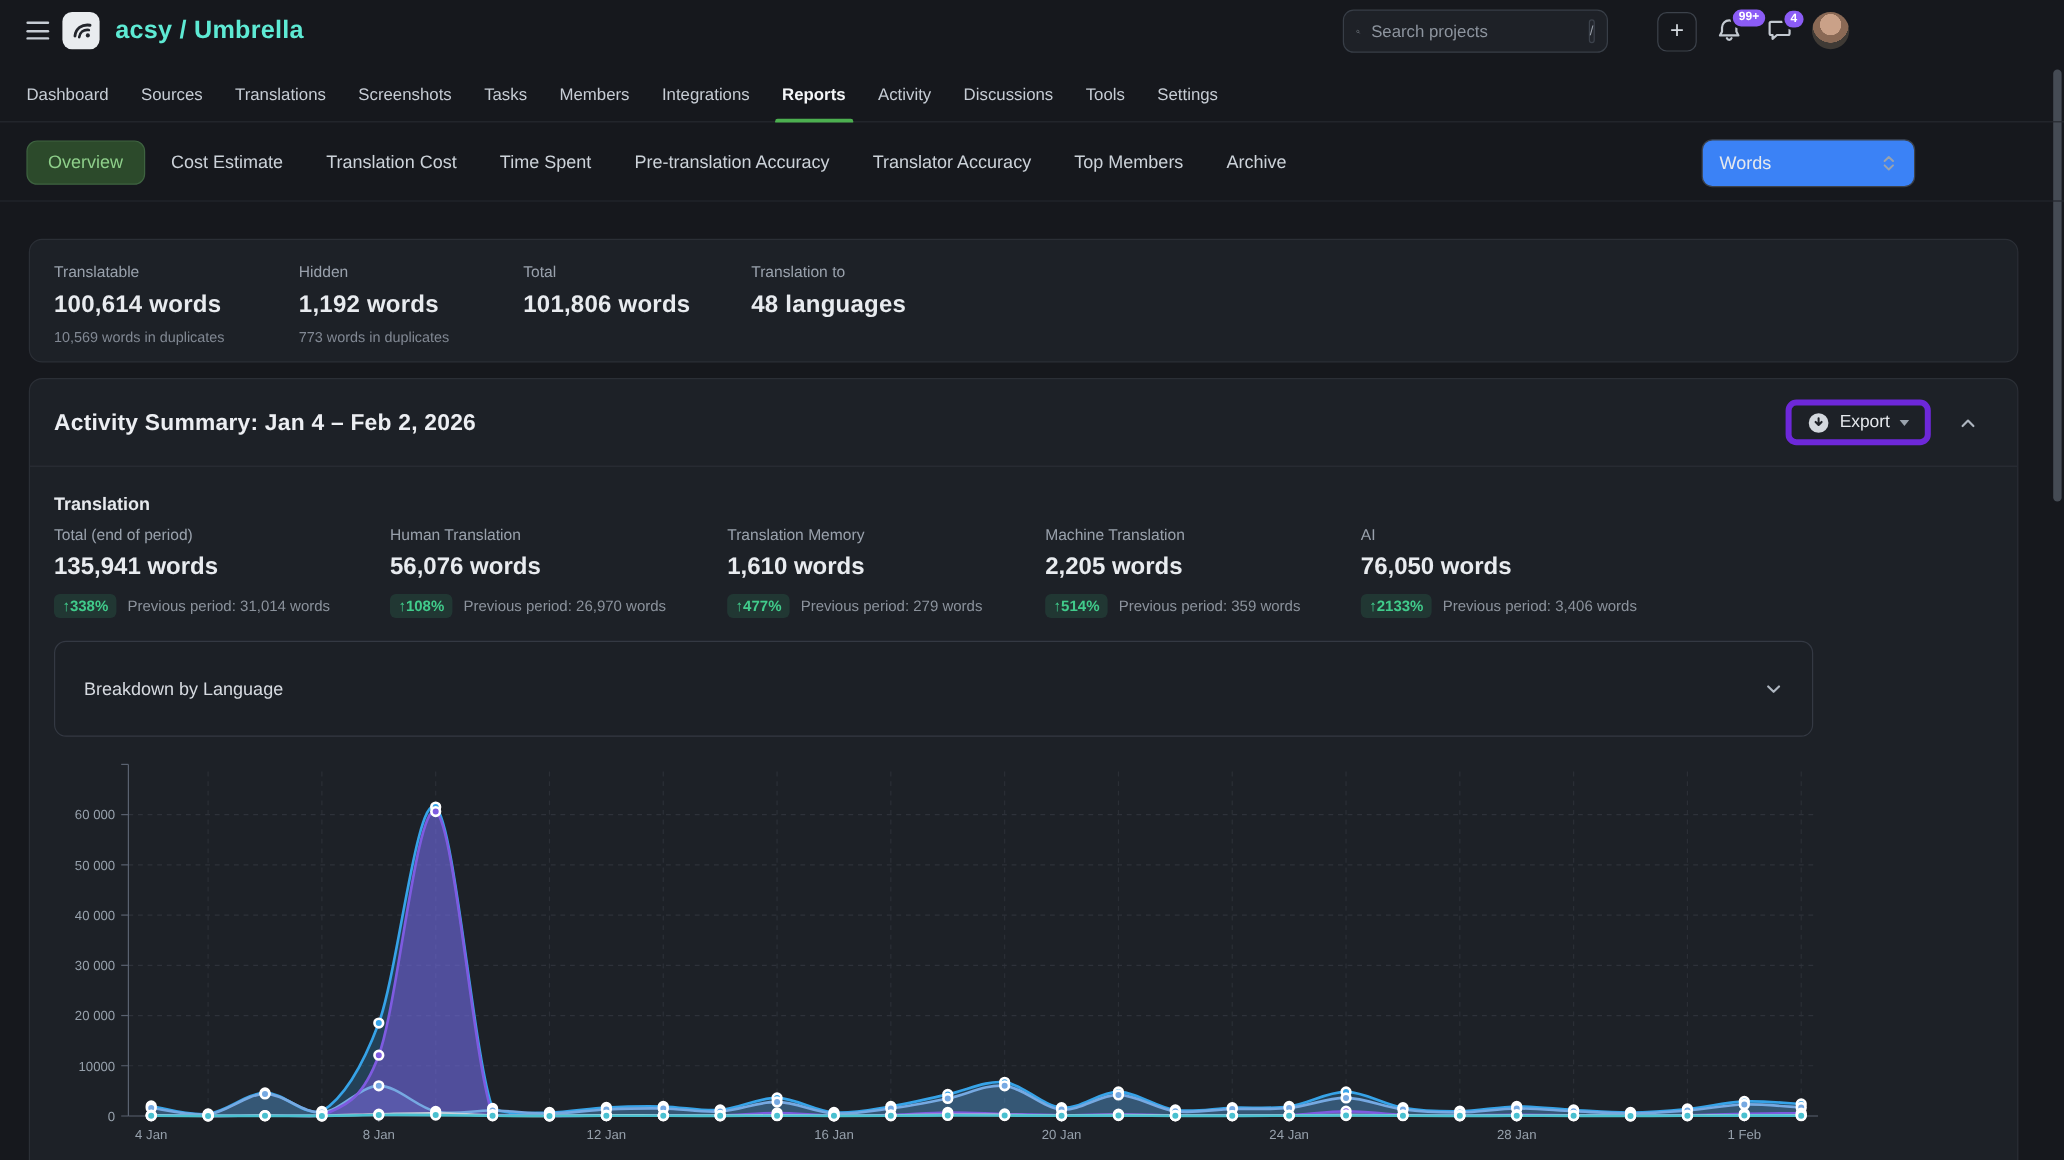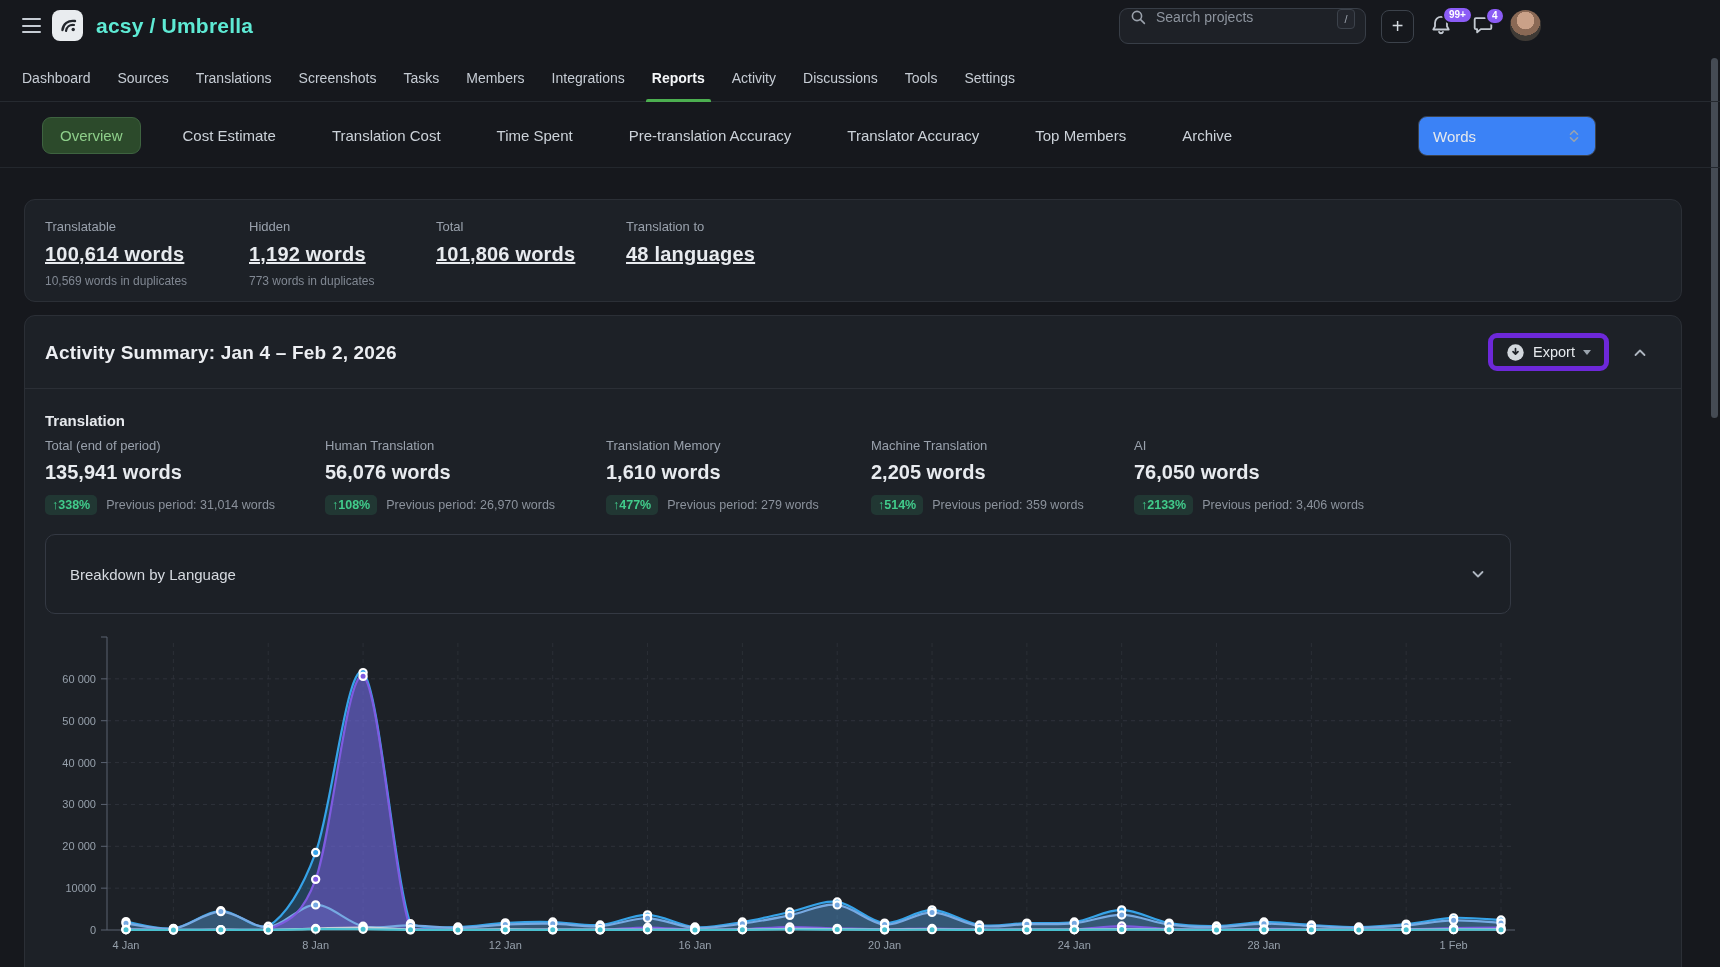--- a/index.html
+++ b/index.html
@@ -6,51 +6,51 @@
   html,body { width:1720px; height:967px; overflow:hidden; }
   body { background:#16181d; font-family:"Liberation Sans", sans-serif; color:#e8ebef; }
   #app { position:relative; width:1720px; height:967px; background:#16181d; overflow:hidden; }
 
   
   .topbar { position:absolute; left:0; top:0; width:1720px; height:52px; }
   .hamburger { position:absolute; left:22px; top:18px; width:19px; height:15px; cursor:pointer; }
   .hamburger span { display:block; height:2px; background:#c6ccd4; border-radius:1px; margin-bottom:4.5px; }
   .logo { position:absolute; left:52px; top:10px; width:31px; height:31px; background:#e9ecef; border-radius:8px; display:flex; align-items:center; justify-content:center; }
   .app-title { position:absolute; left:96px; top:14px; font-size:21px; font-weight:700; color:#5eead4; letter-spacing:.2px; }
-  .search-box { position:absolute; left:1119px; top:8px; width:247px; height:36px; background:#1e2127; border:1px solid #383e47; border-radius:9px; display:flex; align-items:flex-start; padding:0 10px; }
+  .search-box { position:absolute; left:1119px; top:8px; width:221px; height:36px; background:#1e2127; border:1px solid #383e47; border-radius:9px; display:flex; align-items:center; padding:0 10px; }
   .search-box input { flex:1; background:transparent; border:none; outline:none; color:#cfd4db; font-size:14px; font-family:"Liberation Sans", sans-serif; }
   .search-box input::placeholder { color:#8d949e; }
   .slash-key { width:18px; height:20px; border:1px solid #3c424b; border-radius:4px; background:#23262d; color:#9aa1ab; font-size:11px; display:flex; align-items:center; justify-content:center; }
   .add-btn { position:absolute; left:1381px; top:10px; width:33px; height:33px; border:1px solid #3c424b; border-radius:8px; background:transparent; color:#d4d9df; font-size:20px; line-height:30px; text-align:center; cursor:pointer; }
   .icon-btn { position:absolute; top:14px; width:26px; height:26px; cursor:pointer; }
   .badge { position:absolute; background:#8b5cf6; color:#fff; font-size:10px; font-weight:700; border-radius:9px; padding:2px 5px; line-height:10px; border:2px solid #16181d; }
   .avatar { position:absolute; left:1510px; top:10px; width:31px; height:31px; border-radius:50%;
     background:radial-gradient(circle at 50% 34%, #caa188 0 34%, #8a6955 35% 58%, #3f3a35 59%); cursor:pointer; }
   .scroll-thumb { position:absolute; right:2px; top:58px; width:7px; height:360px; border-radius:4px; background:#454b54; }
 
   
   .main-nav { position:absolute; left:0; top:55px; width:1720px; height:47px; border-bottom:1px solid #262a30; display:flex; align-items:center; gap:27px; padding-left:22px; }
   .main-nav .nav-item { font-size:14px; color:#c6ccd4; cursor:pointer; position:relative; height:47px; display:flex; align-items:center; }
   .main-nav .nav-item.active { color:#f4f6f8; font-weight:700; }
   .main-nav .nav-item.active::after { content:""; position:absolute; left:-6px; right:-6px; bottom:0; height:3px; background:#4caf50; border-radius:2px 2px 0 0; }
 
   
   .sub-nav { position:absolute; left:0; top:103px; width:1720px; height:65px; border-bottom:1px solid #23272d; display:flex; align-items:center; padding-left:22px; }
-  .sub-item { font-size:15px; color:#ccd2d9; margin-right:36px; cursor:pointer; padding:10px 0;margin-left:20px; }
+  .sub-item { font-size:15px; color:#ccd2d9; margin-right:36px; cursor:pointer; padding:10px 0; }
   .sub-item.active { background:#2c4a2b; color:#8ecf8a; border:1px solid #3e6340; border-radius:9px; padding:9px 17px; margin-right:22px; }
   .subnav-plus { position:absolute; left:1464px; top:24px; font-size:20px; color:#aab2bc; cursor:pointer; }
   .unit-select { position:absolute; left:1418px; top:13px; width:178px; height:40px; border:1px solid #3c424b; border-radius:9px; display:flex; align-items:center; padding:0 14px; cursor:pointer; background:#3b82f6; }
   .unit-select .sel-label { flex:1; font-size:15px; color:#e6e9ed; }
 
   
   .card { position:absolute; left:24px; width:1658px; background:#1d2127; border:1px solid #2b2f36; border-radius:11px; }
   .stats-card { top:199px; height:103px; }
   .stat-group { position:absolute; top:19px; }
   .s-label { font-size:13px; color:#99a1ac; margin-bottom:9px; }
-  .s-value { font-size:20px; font-weight:700; color:#e8ebef; letter-spacing:.2px;text-decoration:underline; }
+  .s-value { font-size:20px; font-weight:700; color:#e8ebef; letter-spacing:.2px; }
   .s-sub2 { font-size:12px; color:#818893; margin-top:8px; }
 
   .summary-card { top:315px; height:1200px; }
   .summary-title { position:absolute; left:20px; top:26px; font-size:19px; font-weight:700; color:#eceef2; letter-spacing:.2px; }
   .export-btn { position:absolute; left:1463px; top:17px; width:121px; height:38px; border:5px solid #6d28d9; border-radius:9px; background:transparent; display:flex; align-items:center; justify-content:center; gap:8px; cursor:pointer; color:#e6e9ed; font-size:14.5px; }
   .caret-down { width:0; height:0; border-left:4.5px solid transparent; border-right:4.5px solid transparent; border-top:5px solid #9aa3ad; }
   .collapse-btn { position:absolute; left:1600px; top:22px; width:30px; height:30px; display:flex; align-items:center; justify-content:center; cursor:pointer; }
   .card-divider { position:absolute; left:0; top:72px; width:100%; height:1px; background:#2b2f36; }
   .section-title { position:absolute; left:20px; top:96px; font-size:15px; font-weight:700; color:#e6e9ed; }
 

